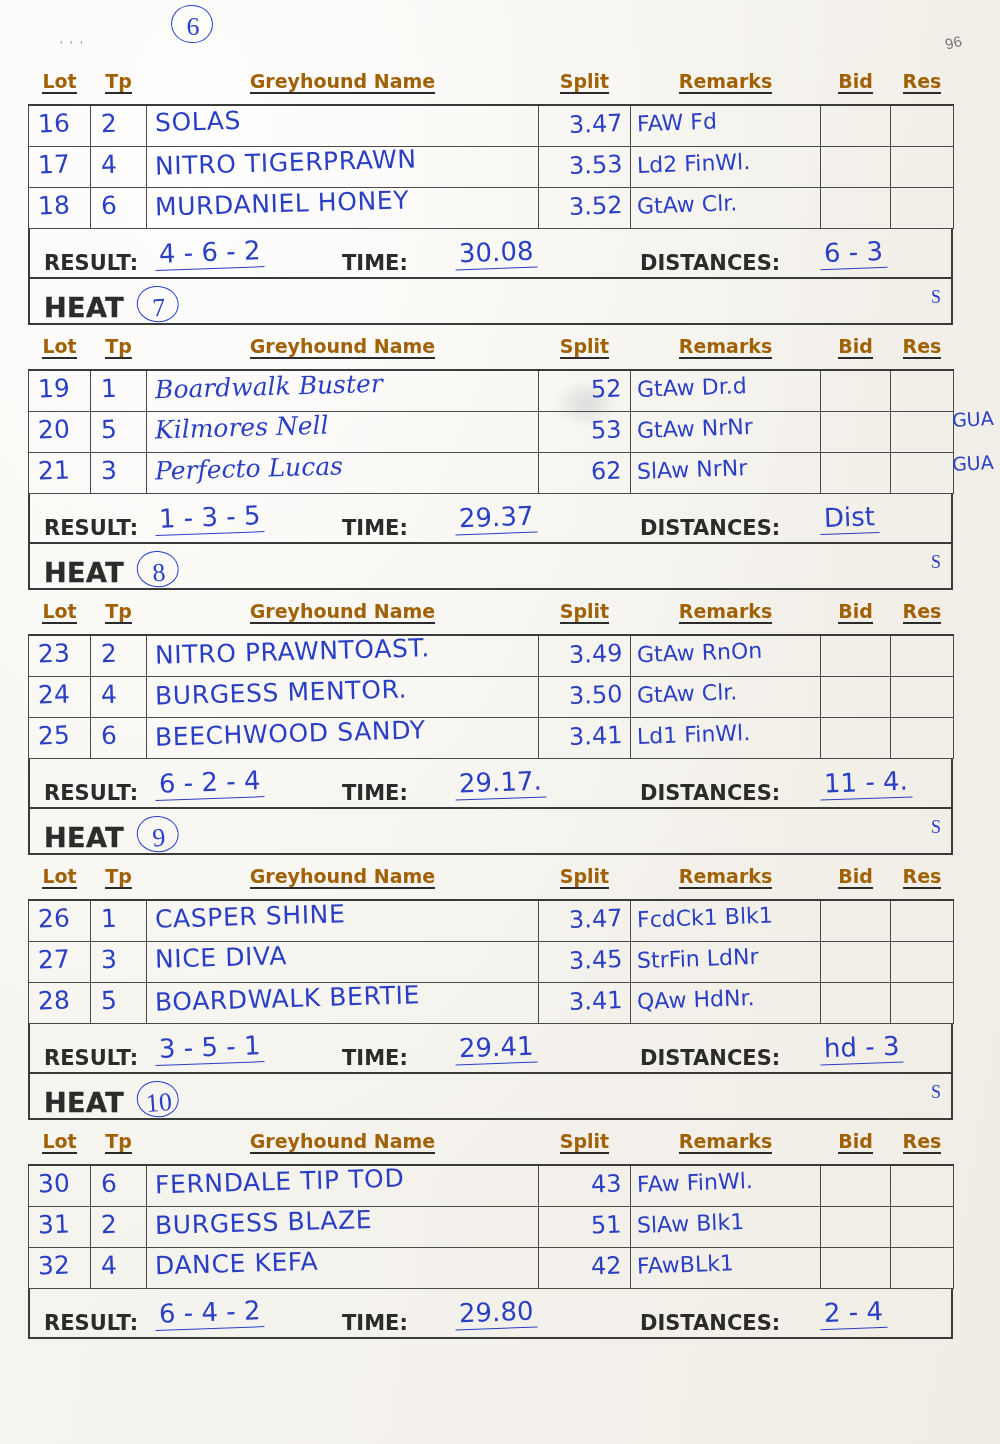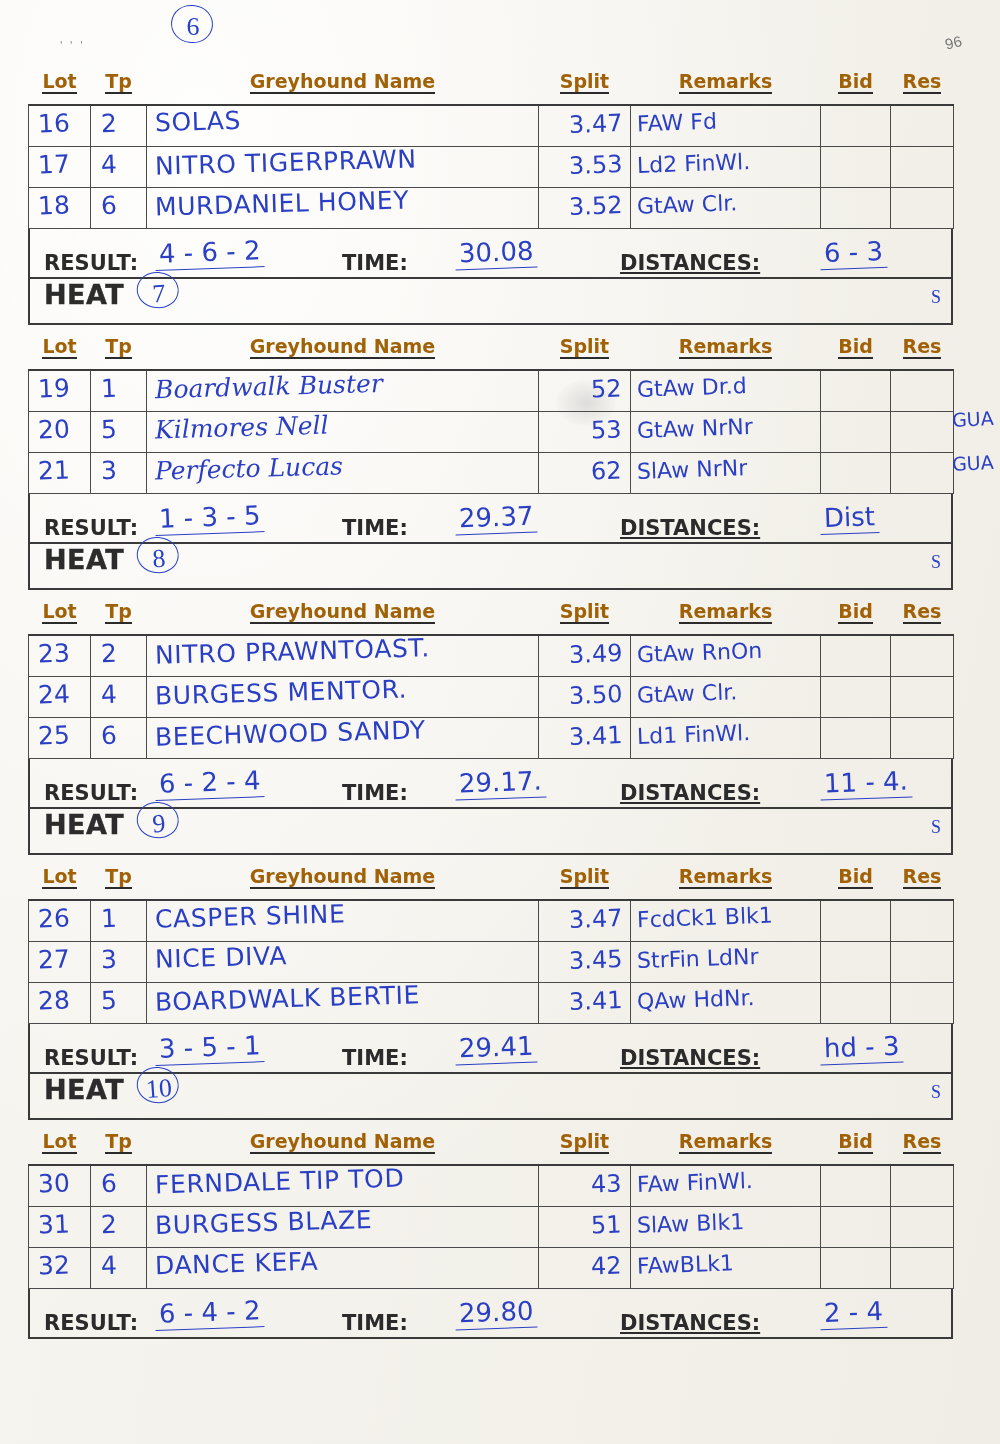--- a/index.html
+++ b/index.html
@@ -36,21 +36,21 @@
   
   .heat-block { margin-bottom: 0; }
 
   .heat-title {
     position: relative;
     border-left: 2px solid #3a3a3a;
     border-right: 2px solid #3a3a3a;
     border-bottom: 2px solid #3a3a3a;
     height: 46px;
     display: flex;
-    align-items: flex-start;
+    align-items: flex-end;
     padding-left: 14px;
     box-sizing: border-box;
   }
   .heat-title .word {
     font-family: "DejaVu Sans", sans-serif;
     font-weight: bold;
     font-size: 27px;
     letter-spacing: 0.5px;
     color: #2c2c2c;
     -webkit-text-stroke: 0.4px #2c2c2c;
@@ -165,21 +165,21 @@
     color: #2a3fc4;
     top: 8px;
     transform: rotate(-2deg);
     border-bottom: 1.5px solid #2a3fc4;
     padding: 0 4px 1px 4px;
   }
   .l-result { left: 14px; }
   .v-result { left: 125px; }
   .l-time   { left: 312px; }
   .v-time   { left: 425px; }
-  .l-dist   { left: 590px; text-decoration: underline; }
+  .l-dist   { left: 610px; }
   .v-dist   { left: 790px; }
 
   
   .top-num {
     position: absolute;
     left: 148px;
     top: -48px;
     font-family: "Liberation Serif", serif;
     font-size: 26px;
     color: #2740c8;

